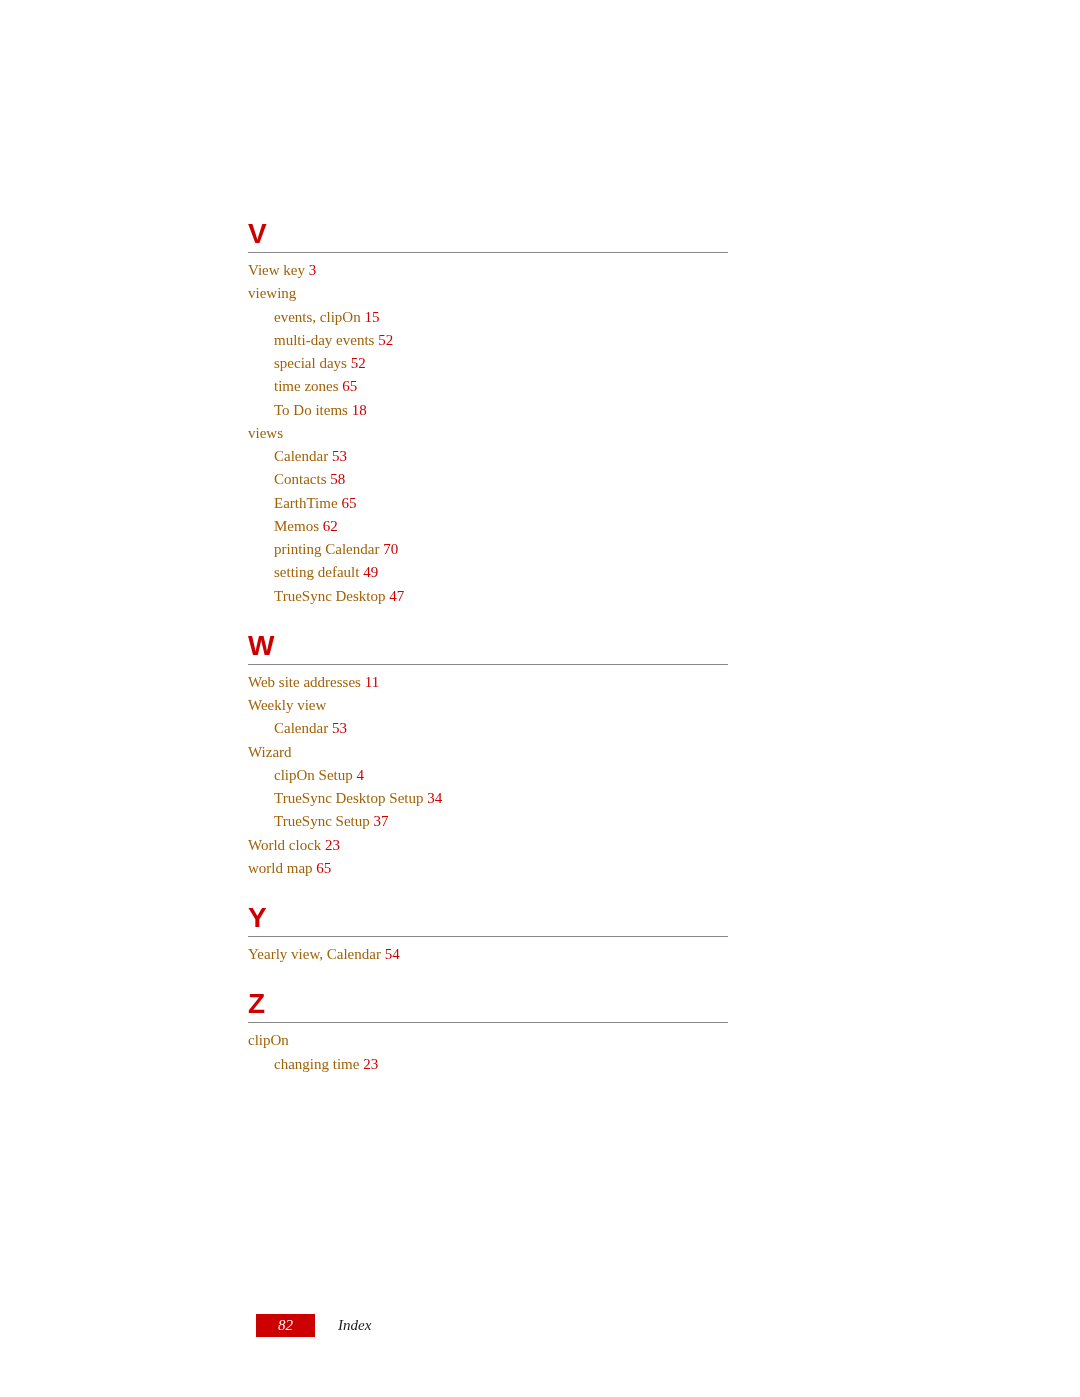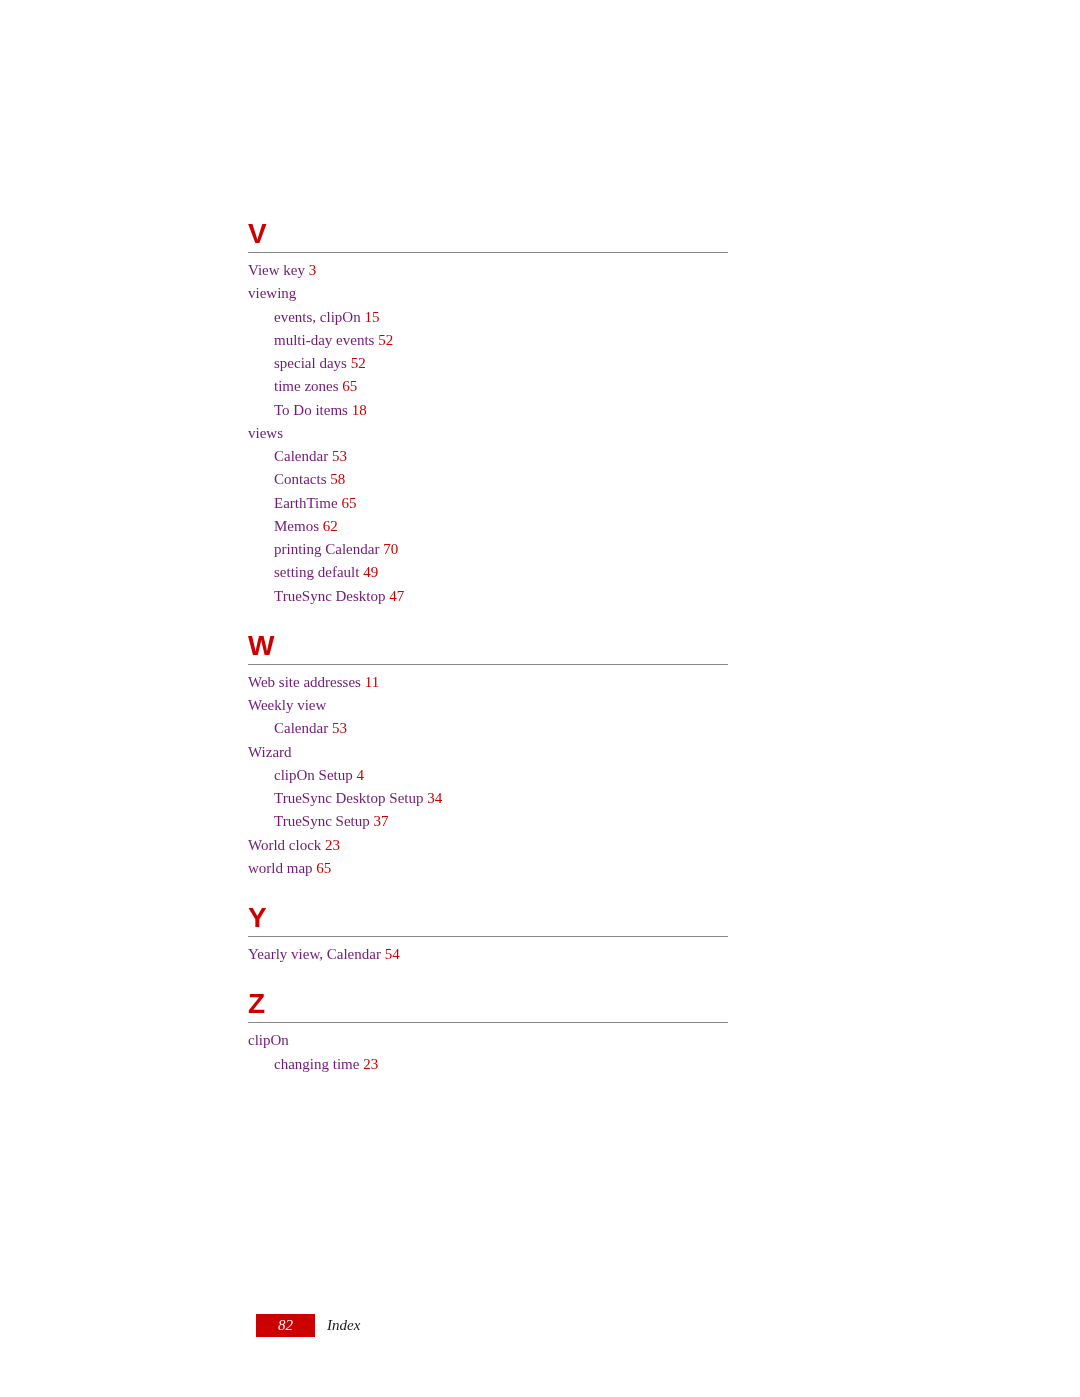--- a/index.html
+++ b/index.html
@@ -60,21 +60,21 @@
 
     .index-entries {
       list-style: none;
     }
 
     .index-entry {
       line-height: 1.55;
     }
 
     .entry-text {
-      color: #701a75;
+      color: #a16207;
     }
 
     .entry-num {
       color: #cc0000;
       font-size: 15px;
     }
 
     .sub-entries {
       list-style: none;
       margin-left: 26px;
@@ -99,21 +99,21 @@
       font-style: italic;
       font-size: 15px;
       padding: 3px 22px;
       font-family: Times New Roman, Times, serif;
     }
 
     .footer-label {
       font-style: italic;
       font-size: 15px;
       color: #1a1a1a;
-      margin-left: 12px;
+      margin-left: 23px;
     }
   </style>
 </head>
 <body>
 
 <div class="page-container">
   <div class="content-area">
 
     <div class="section">
       <div class="section-header">

